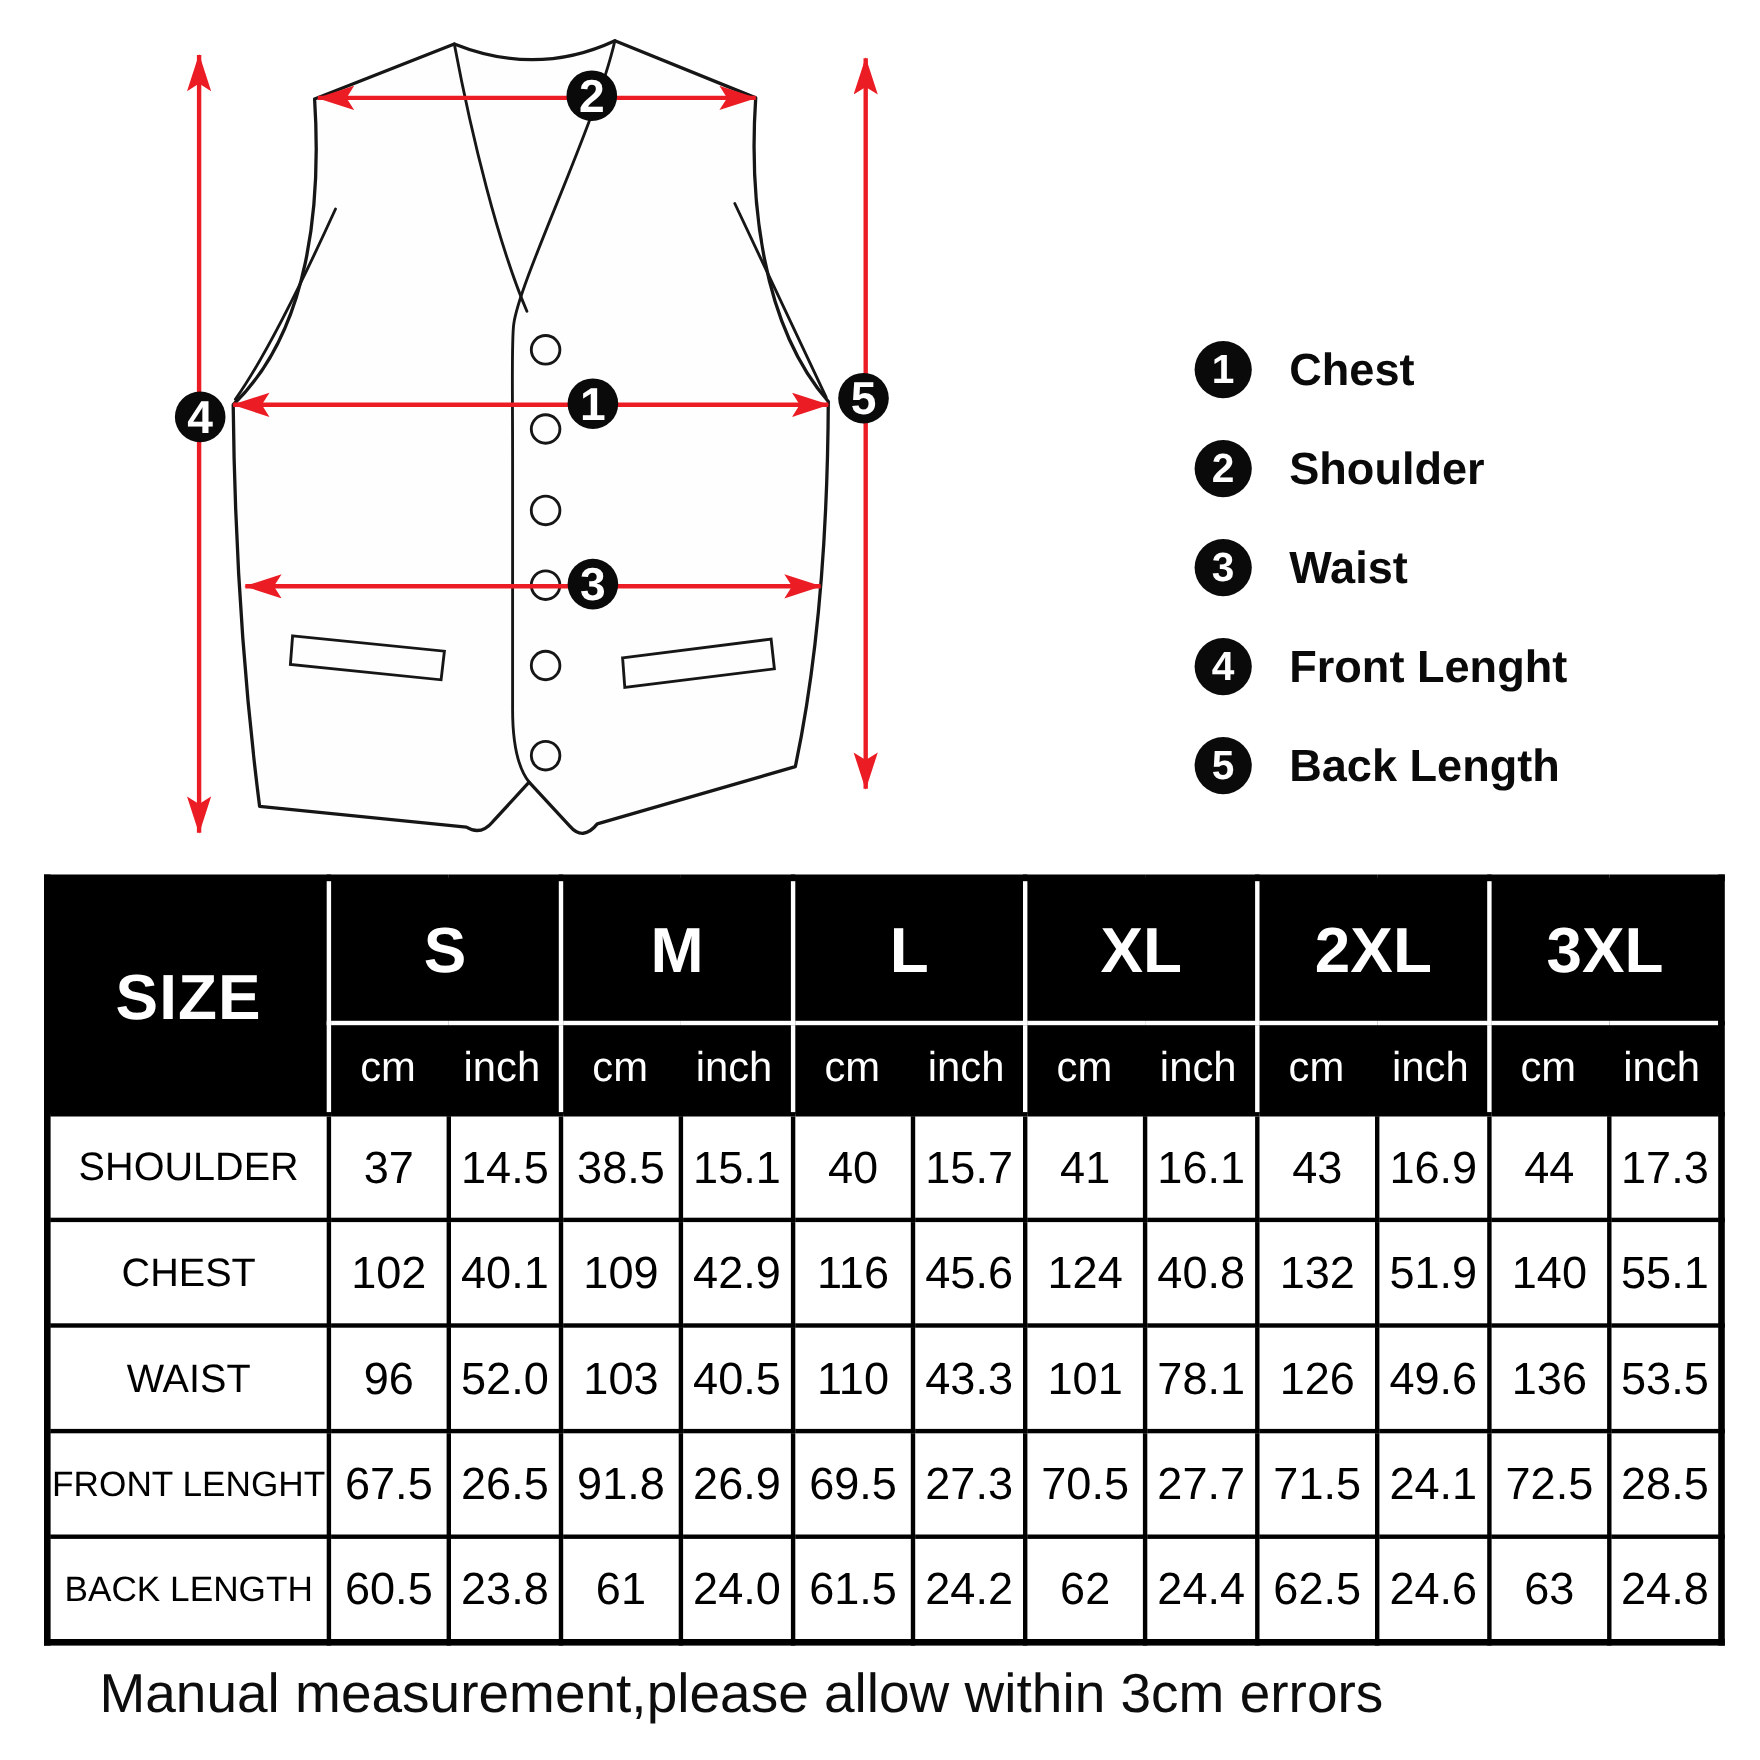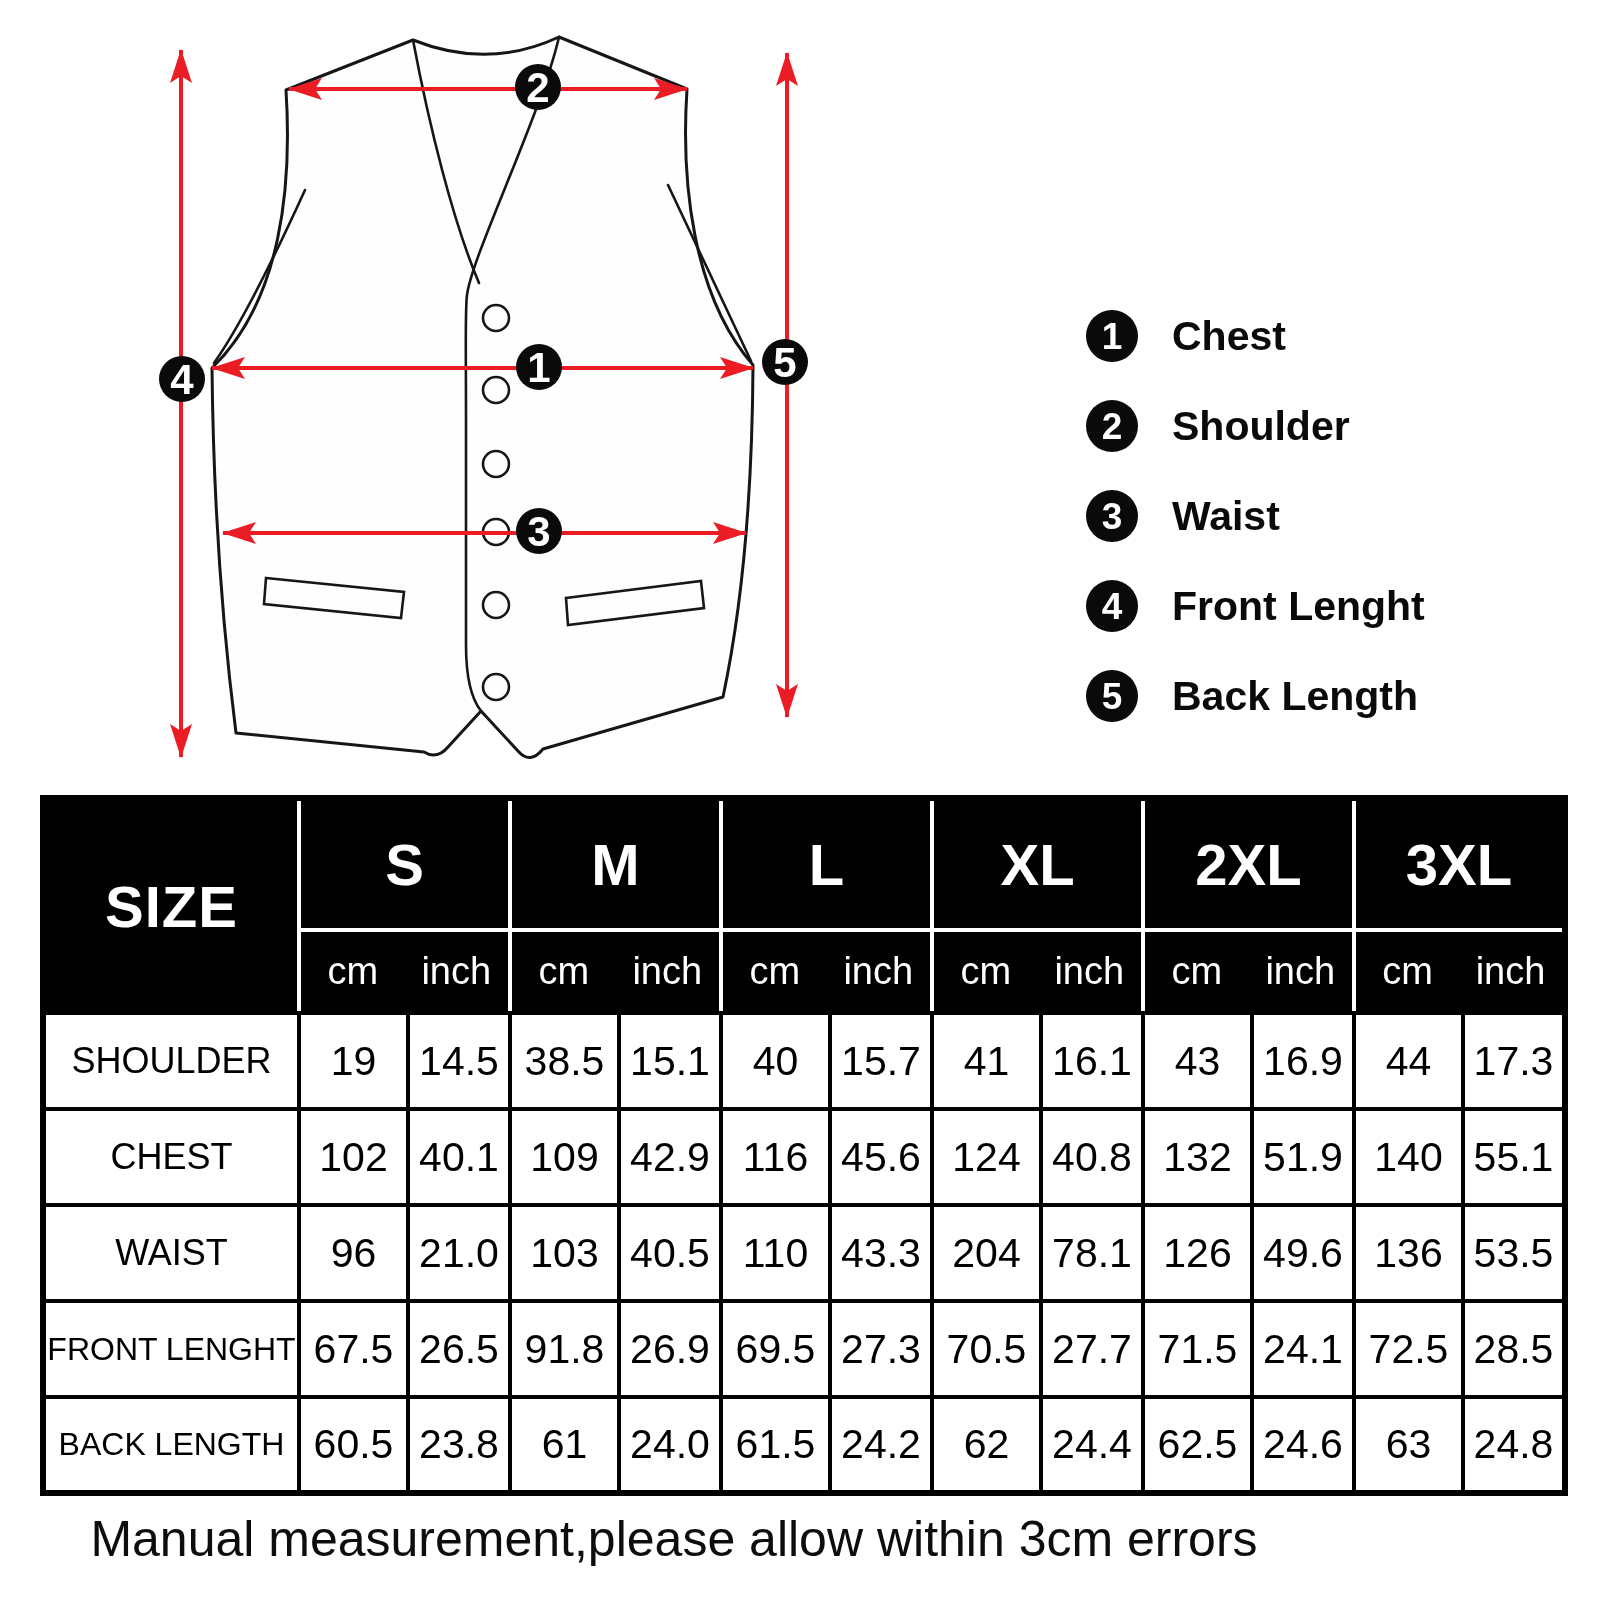--- a/index.html
+++ b/index.html
@@ -189,21 +189,21 @@
             <div class="units">
               <span>cm</span>
               <span>inch</span>
             </div>
           </th>
       </tr>
     </thead>
     <tbody>
       <tr>
         <td class="row-label">SHOULDER</td>
-        <td>19</td>
+        <td>37</td>
         <td>14.5</td>
         <td>38.5</td>
         <td>15.1</td>
         <td>40</td>
         <td>15.7</td>
         <td>41</td>
         <td>16.1</td>
         <td>43</td>
         <td>16.9</td>
         <td>44</td>
@@ -220,26 +220,26 @@
         <td>124</td>
         <td>40.8</td>
         <td>132</td>
         <td>51.9</td>
         <td>140</td>
         <td>55.1</td>
       </tr>
       <tr>
         <td class="row-label">WAIST</td>
         <td>96</td>
-        <td>21.0</td>
+        <td>52.0</td>
         <td>103</td>
         <td>40.5</td>
         <td>110</td>
         <td>43.3</td>
-        <td>204</td>
+        <td>101</td>
         <td>78.1</td>
         <td>126</td>
         <td>49.6</td>
         <td>136</td>
         <td>53.5</td>
       </tr>
       <tr>
         <td class="row-label">FRONT LENGHT</td>
         <td>67.5</td>
         <td>26.5</td>

